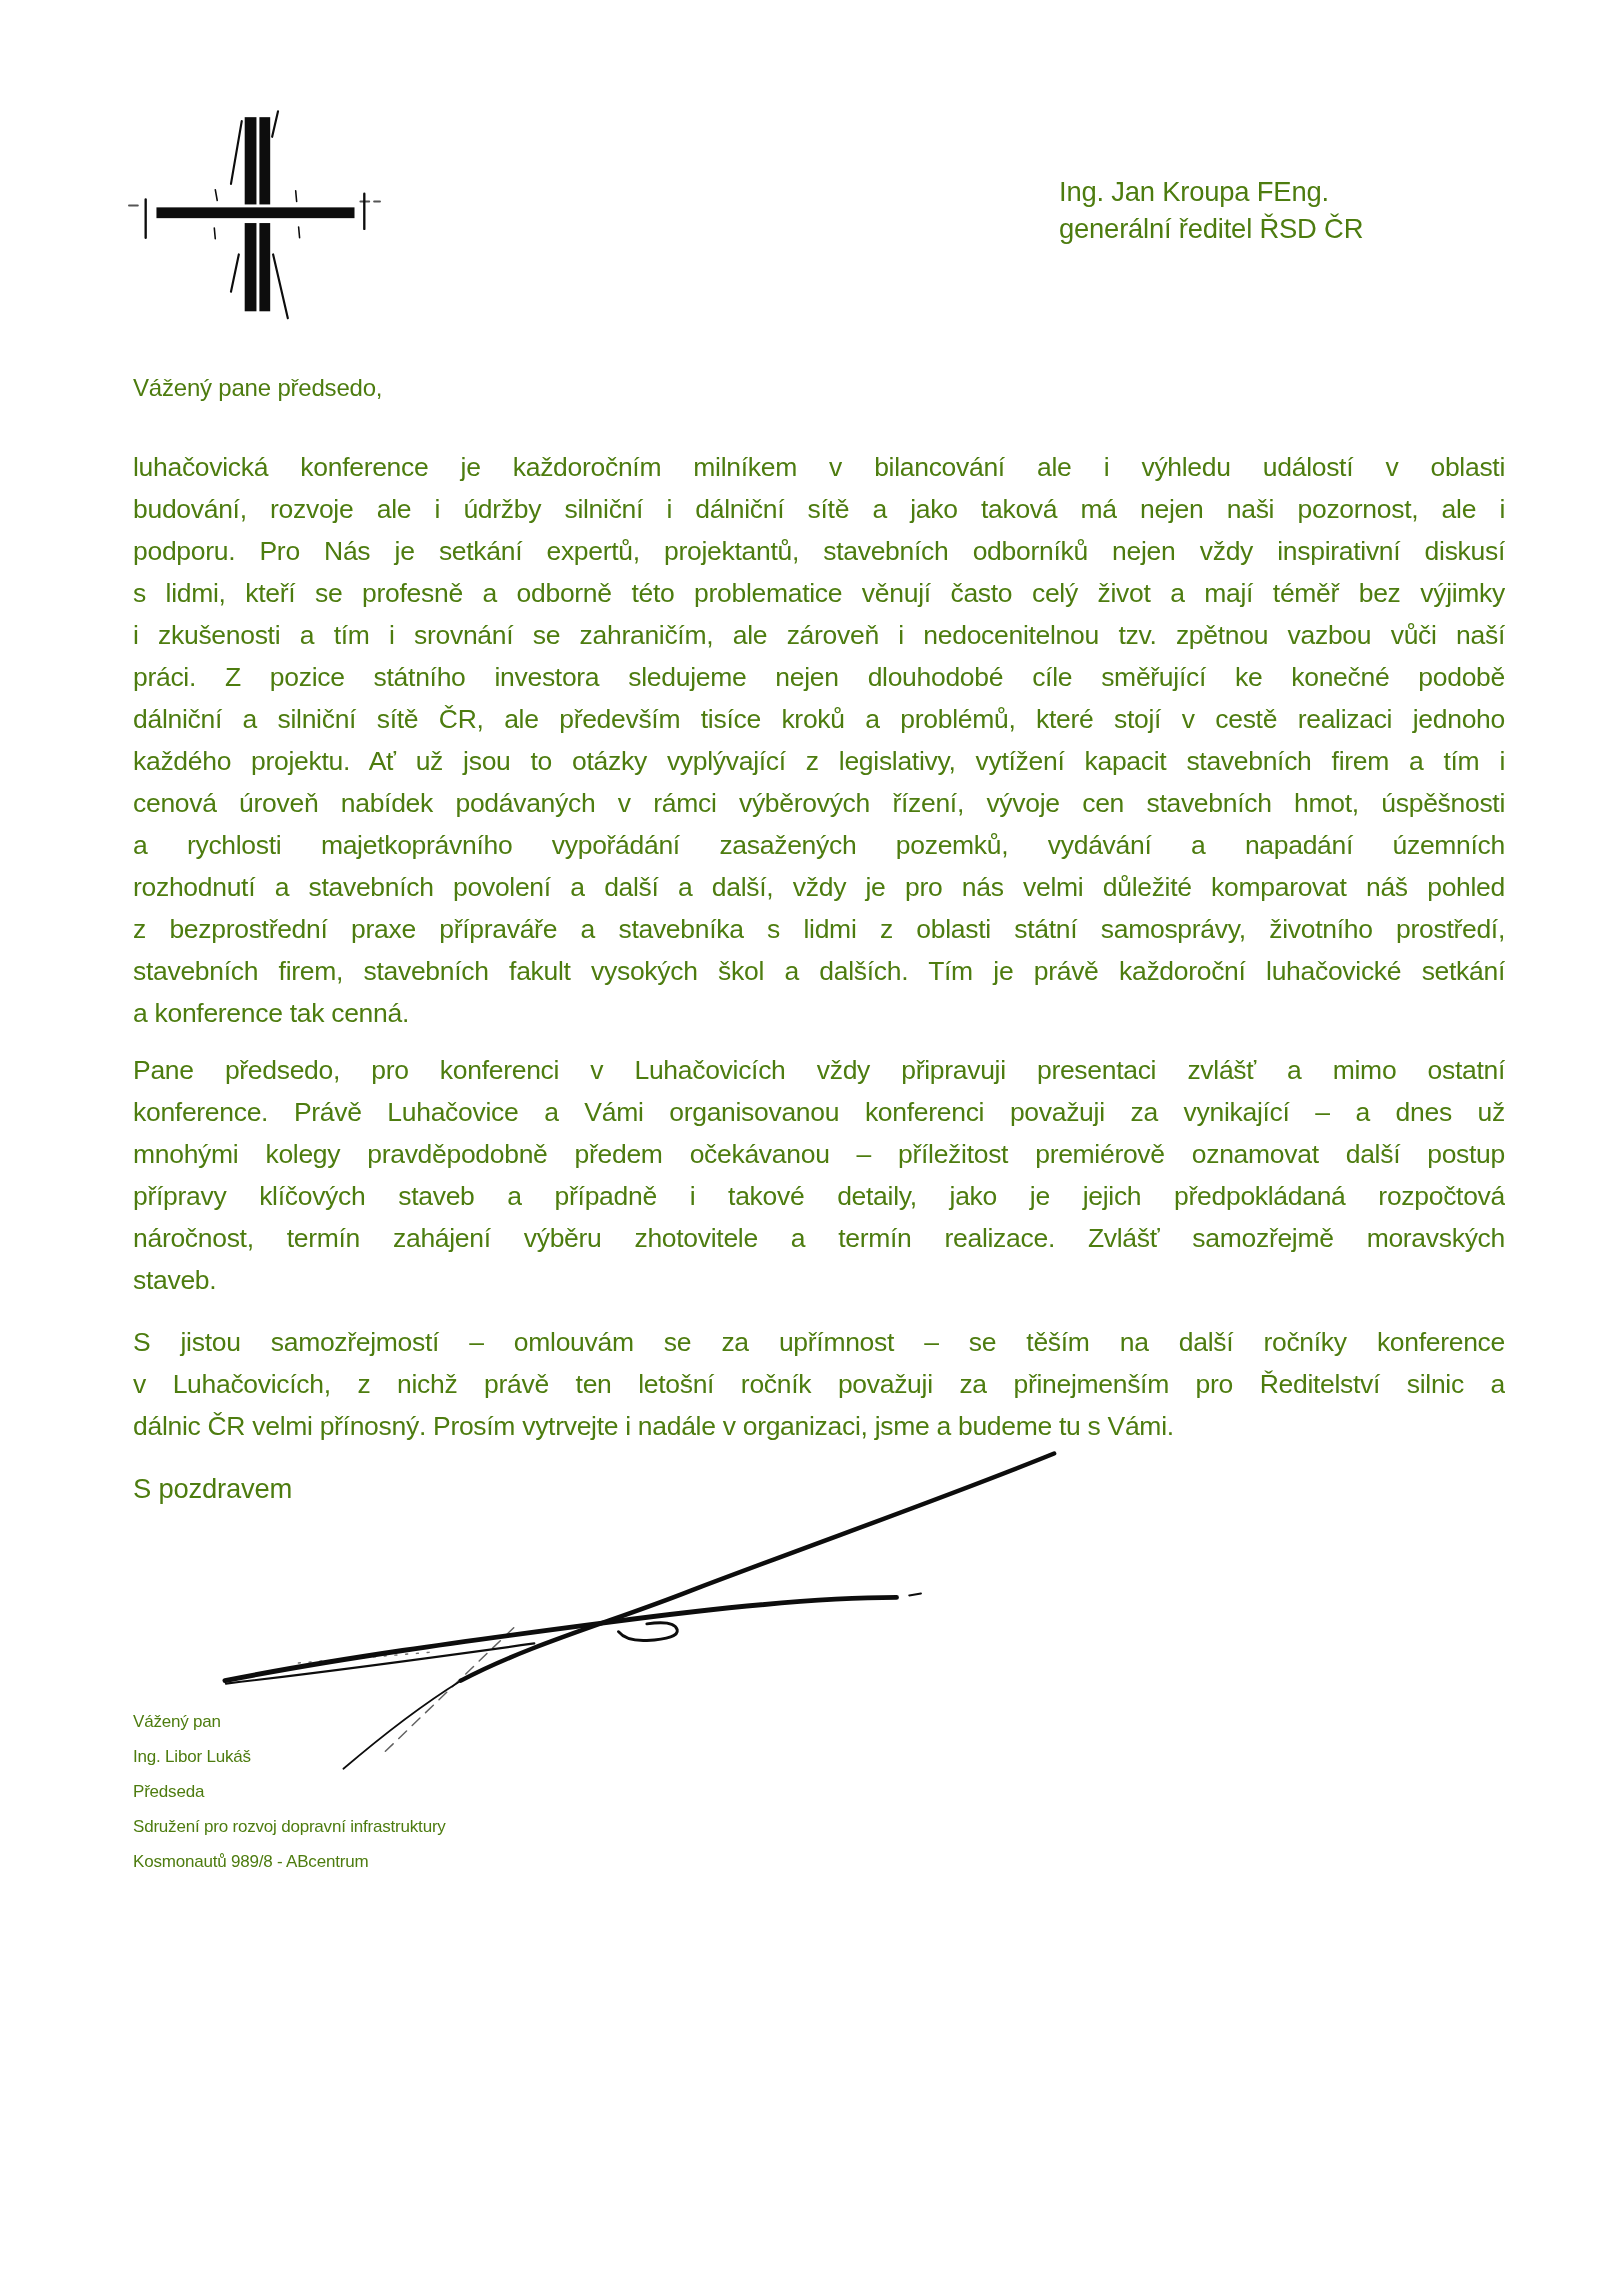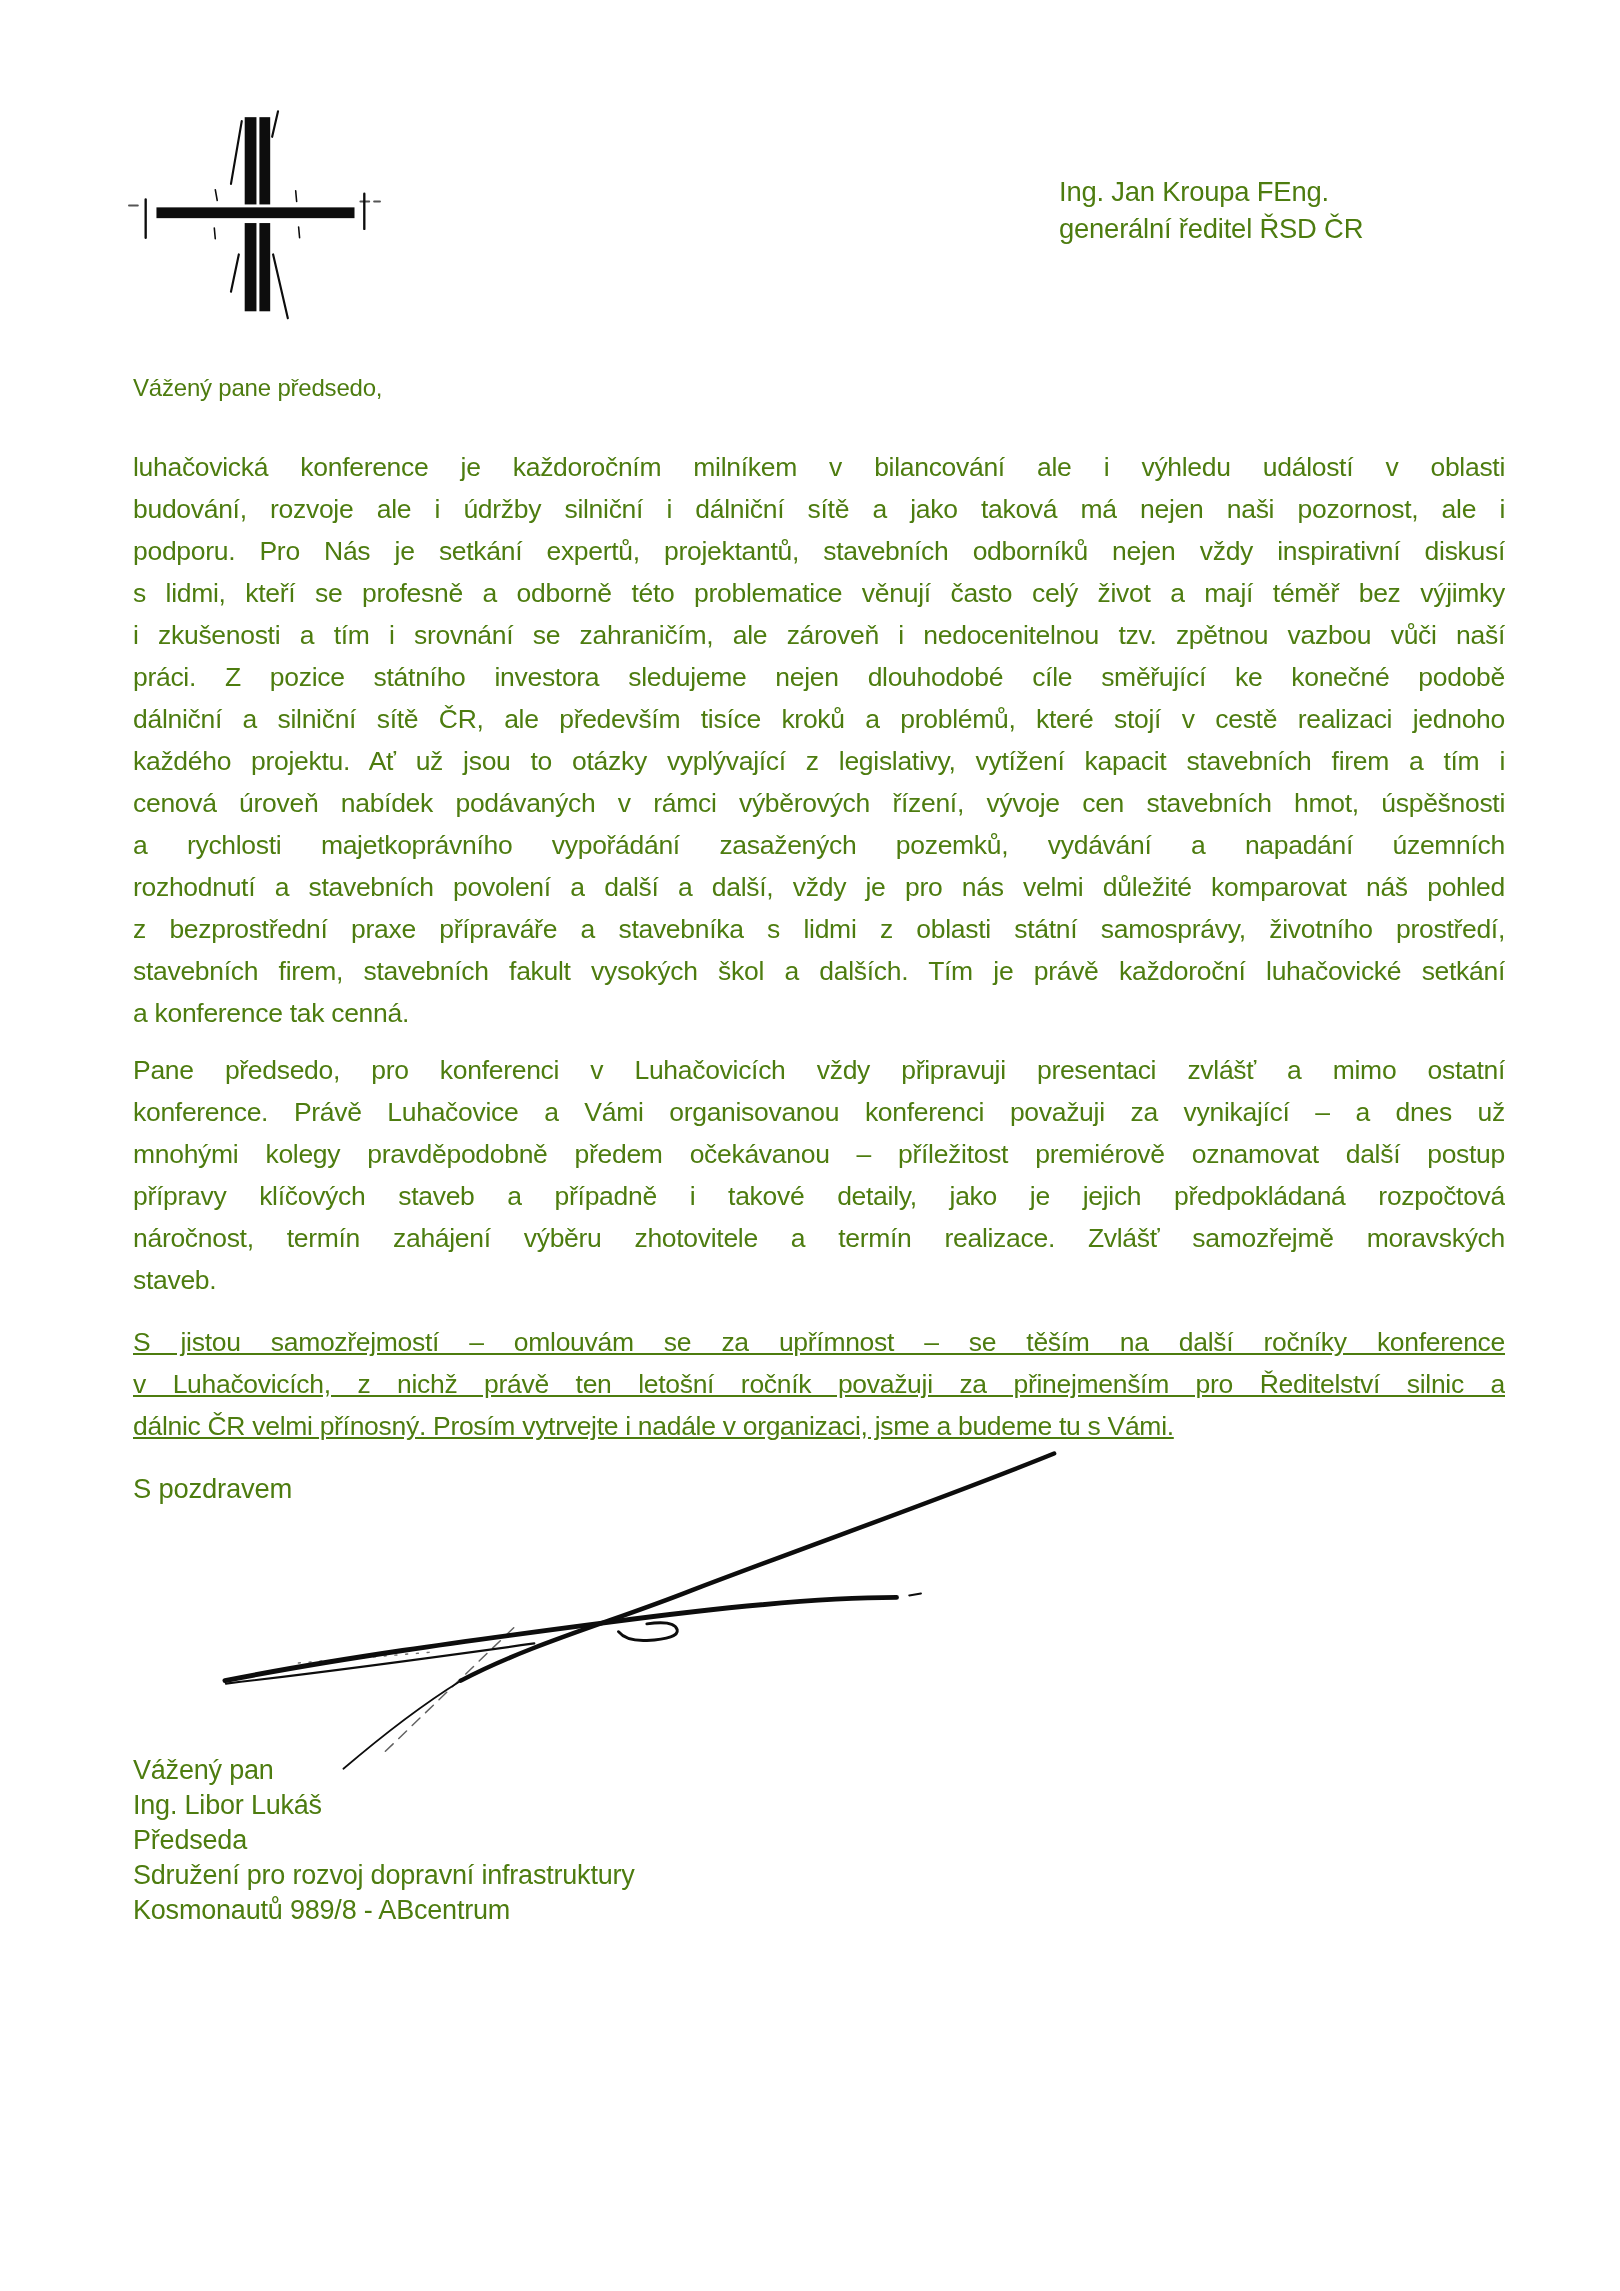--- a/index.html
+++ b/index.html
@@ -48,21 +48,21 @@
   .para {
     position: absolute;
     left: 133px;
     width: 1372px;
     font-size: 26.5px;
     line-height: 42px;
     letter-spacing: -0.3px;
   }
   .p1 { top: 446px; }
   .p2 { top: 1049px; }
-  .p3 { top: 1321px; text-decoration: underline; }
+  .p3 { top: 1321px; }
   .jl {
     text-align: justify;
     text-align-last: justify;
     height: 42px;
     overflow: hidden;
   }
   .ll {
     text-align: left;
     text-align-last: left;
     height: 42px;
@@ -83,22 +83,22 @@
     left: 137px;
     top: 1431px;
     width: 961px;
     height: 372px;
   }
 
   
   .recipient {
     position: absolute;
     left: 133px;
-    top: 1753px;
-    font-size: 27px;
+    top: 1704px;
+    font-size: 17px;
     line-height: 35px;
     letter-spacing: -0.2px;
   }
 </style>
 </head>
 <body>
 
 <div class="page">
 
   <svg class="logo" viewBox="0 0 260 255" aria-hidden="true">

